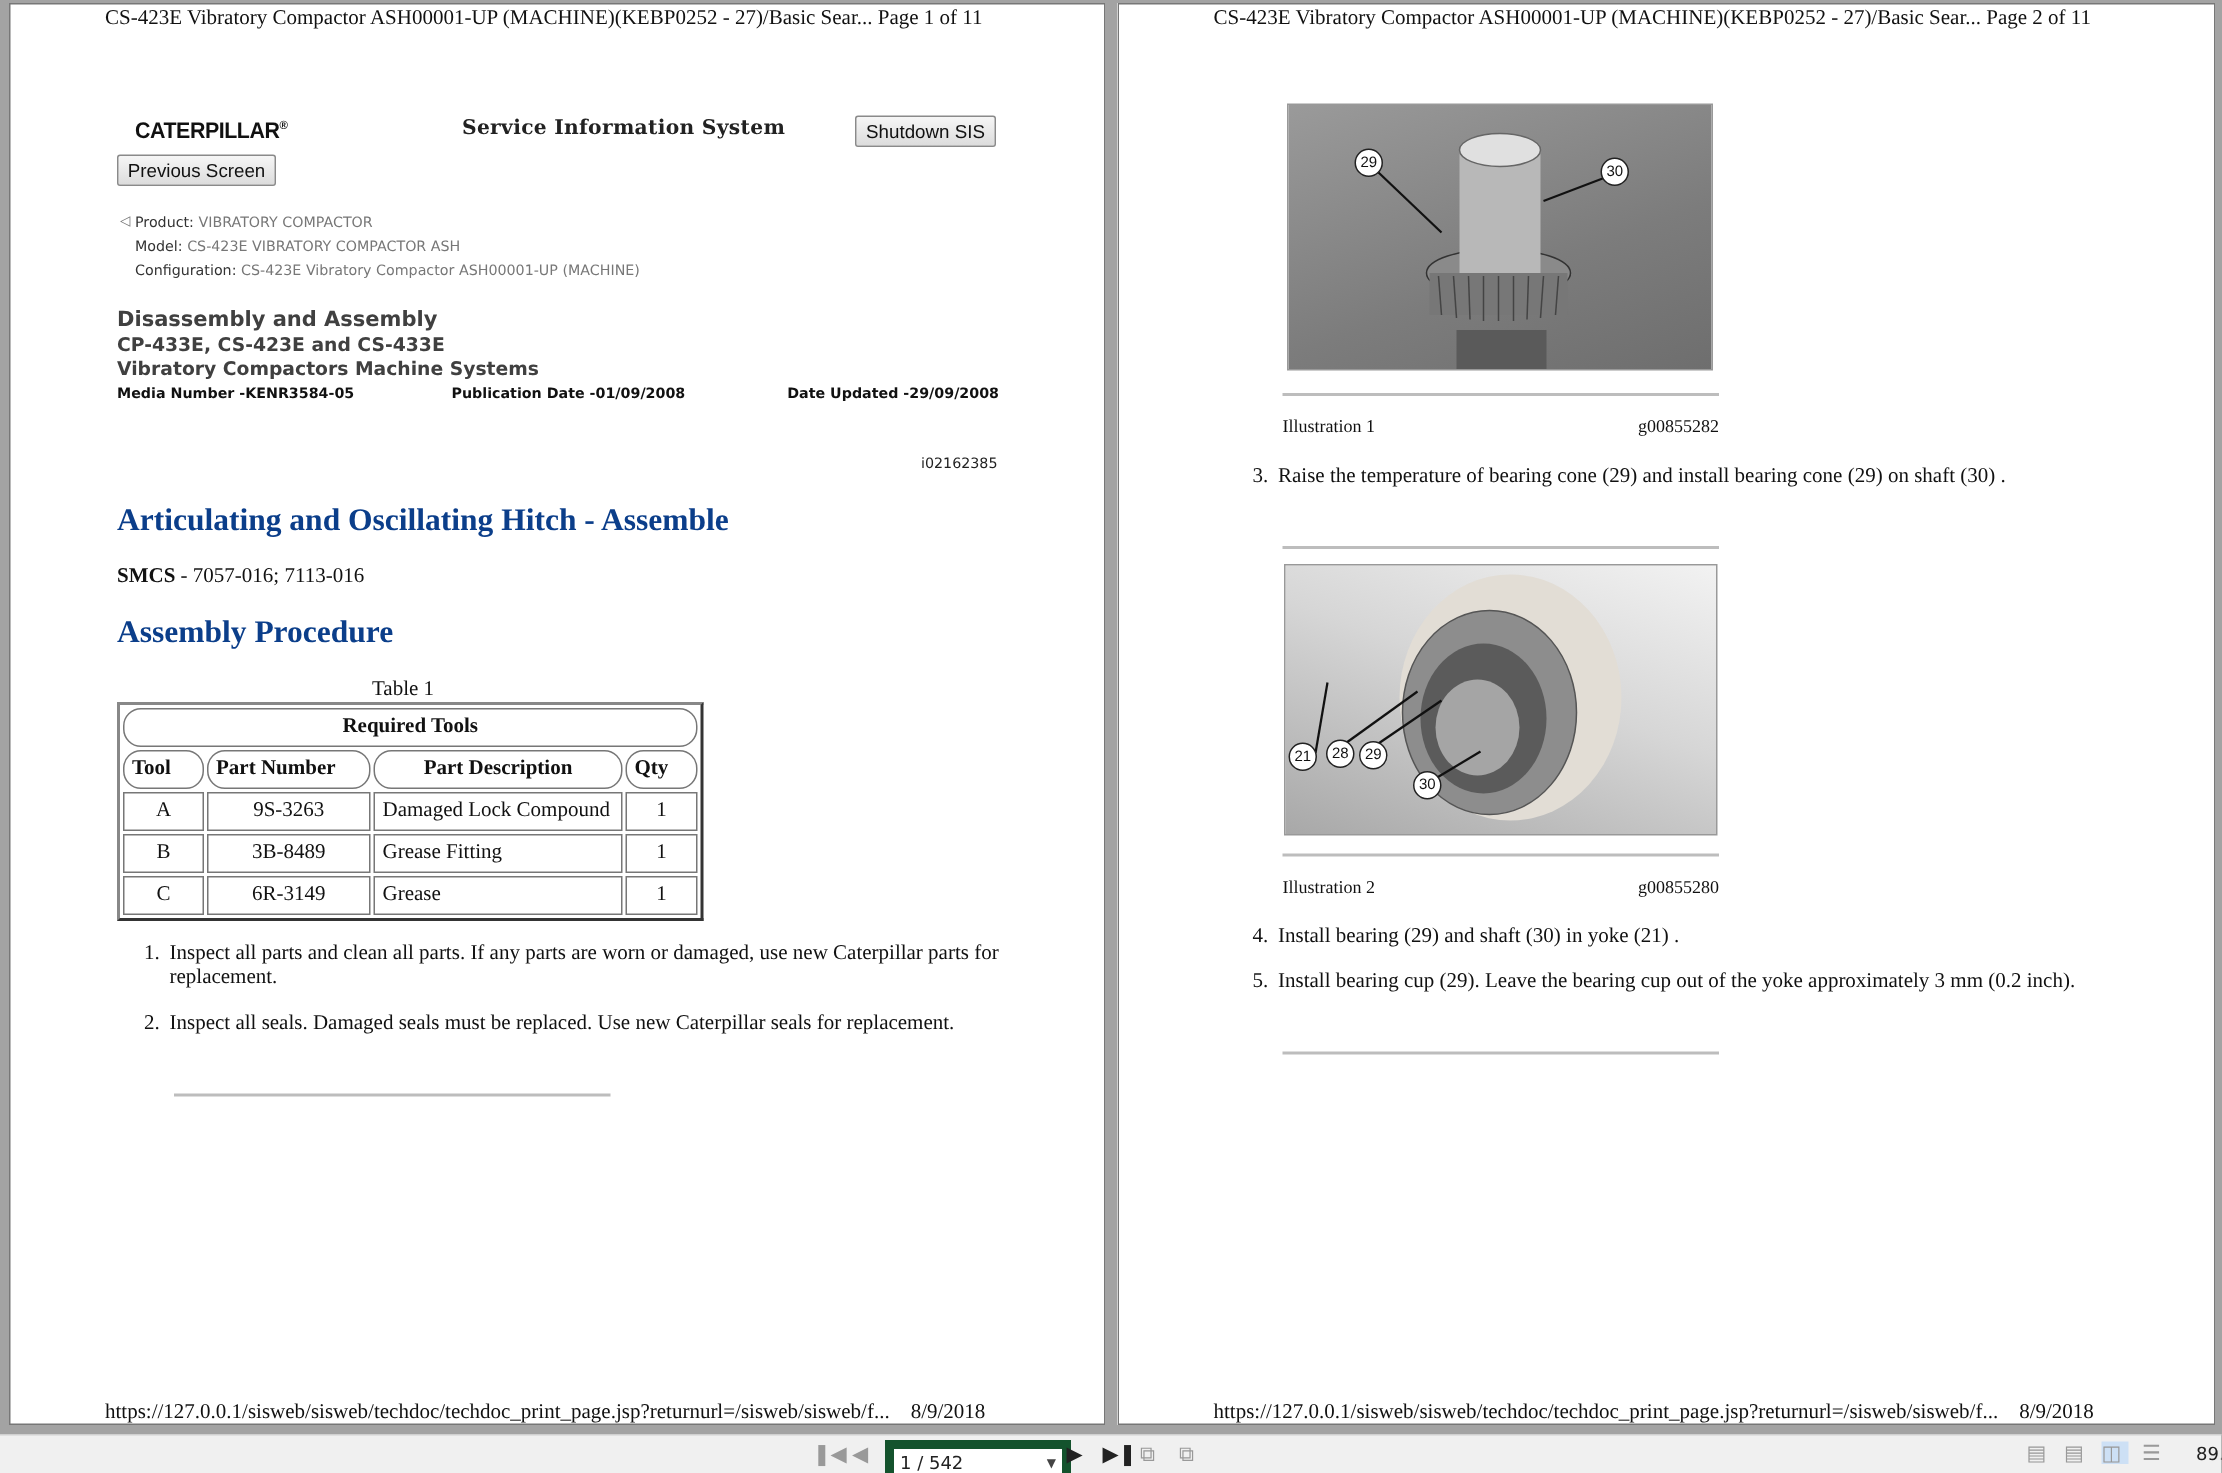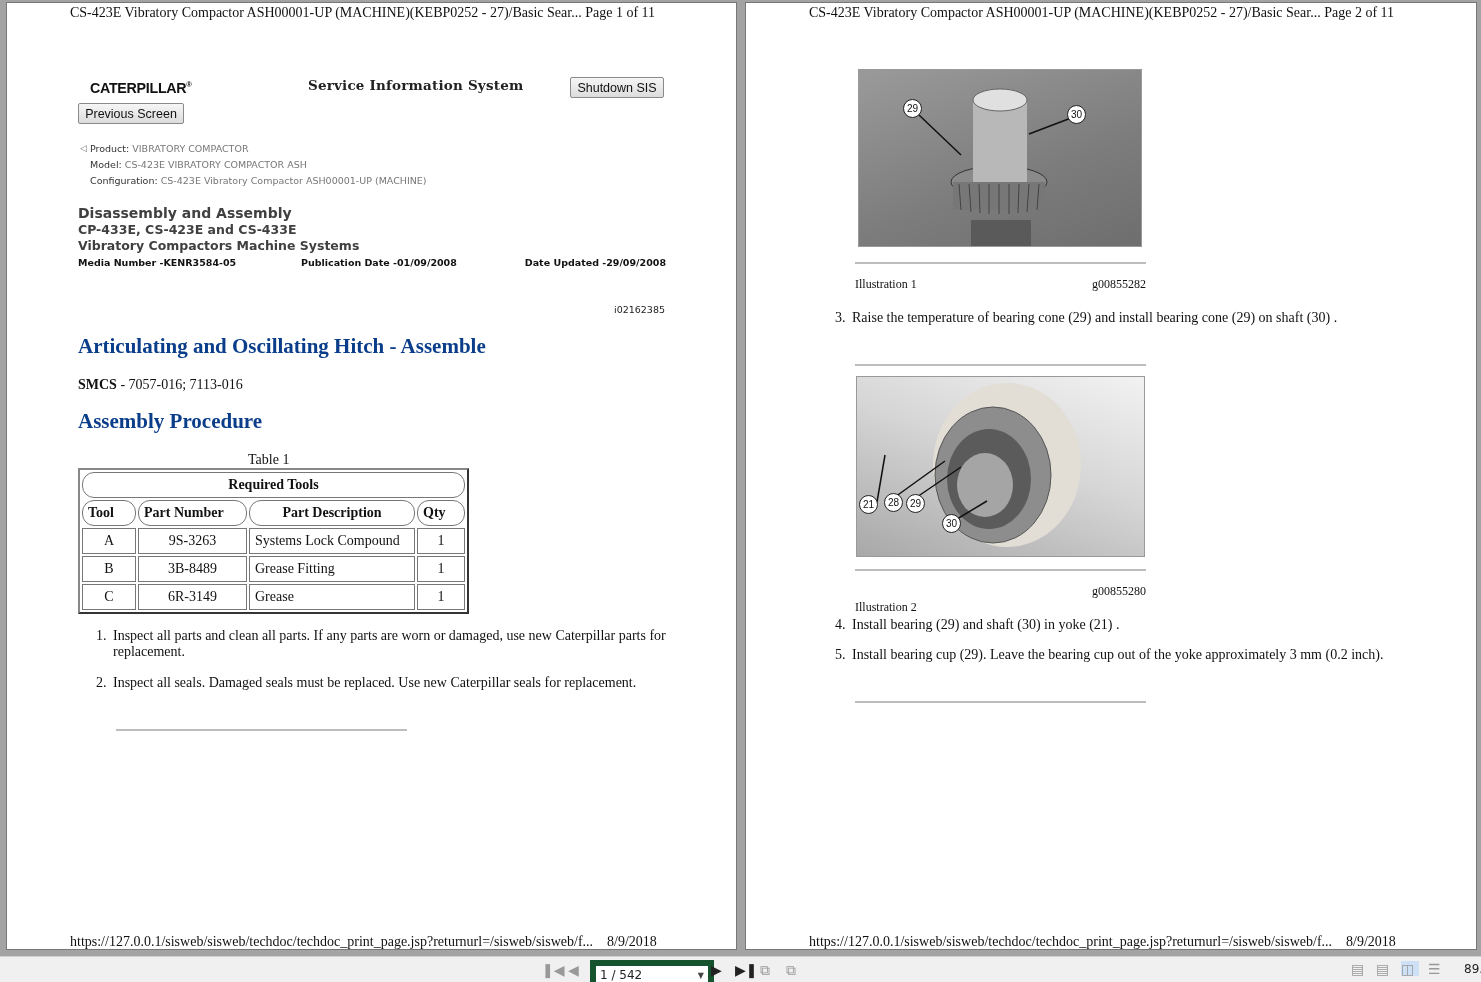--- a/index.html
+++ b/index.html
@@ -92,21 +92,21 @@
         </tr>
     <tr>
       <th style="width:42px; text-align:left;">Tool</th>
       <th style="width:97px; text-align:left;">Part Number</th>
       <th style="width:154px;">Part Description</th>
       <th style="width:36px; text-align:left;">Qty</th>
     </tr>
     <tr>
       <td style="text-align:center;">A</td>
       <td style="text-align:center;">9S-3263</td>
-      <td>Systems Lock Compound</td>
+      <td>Damaged Lock Compound</td>
       <td style="text-align:center;">1</td>
     </tr>
     <tr>
       <td style="text-align:center;">B</td>
       <td style="text-align:center;">3B-8489</td>
       <td>Grease Fitting</td>
       <td style="text-align:center;">1</td>
     </tr>
     <tr>
       <td style="text-align:center;">C</td>
@@ -172,21 +172,21 @@
       <line x1="38" y1="120" x2="88" y2="84" stroke="#111" stroke-width="1.5"></line>
       <line x1="60" y1="120" x2="104" y2="90" stroke="#111" stroke-width="1.5"></line>
       <line x1="100" y1="142" x2="130" y2="124" stroke="#111" stroke-width="1.5"></line>
     </svg>
     <div class="callout" style="left:2px; top:118px;">21</div>
     <div class="callout" style="left:27px; top:116px;">28</div>
     <div class="callout" style="left:49px; top:117px;">29</div>
     <div class="callout" style="left:85px; top:137px;">30</div>
   </div>
   <div class="rule" style="left:110px; top:567px; width:291px;"></div>
-  <div class="cap" style="left:110px; top:582px;margin-top:16px;">Illustration 2</div>
+  <div class="cap" style="left:110px; top:582px;">Illustration 2</div>
   <div class="cap" style="left:347px; top:582px;">g00855280</div>
 
   <ol class="steps" style="left:72px; top:615px; width:650px;">
     <li style="margin-bottom:14px;"><span class="n">4.</span><span>Install bearing (29) and shaft (30) in yoke (21) .</span></li>
     <li><span class="n">5.</span><span>Install bearing cup (29). Leave the bearing cup out of the yoke approximately 3 mm (0.2 inch).</span></li>
   </ol>
   <div class="rule" style="left:110px; top:699px; width:291px;"></div>
 
   <div class="ftr" style="left:64px;"><span>https://127.0.0.1/sisweb/sisweb/techdoc/techdoc_print_page.jsp?returnurl=/sisweb/sisweb/f...</span><span class="date">8/9/2018</span></div>
 </div>

